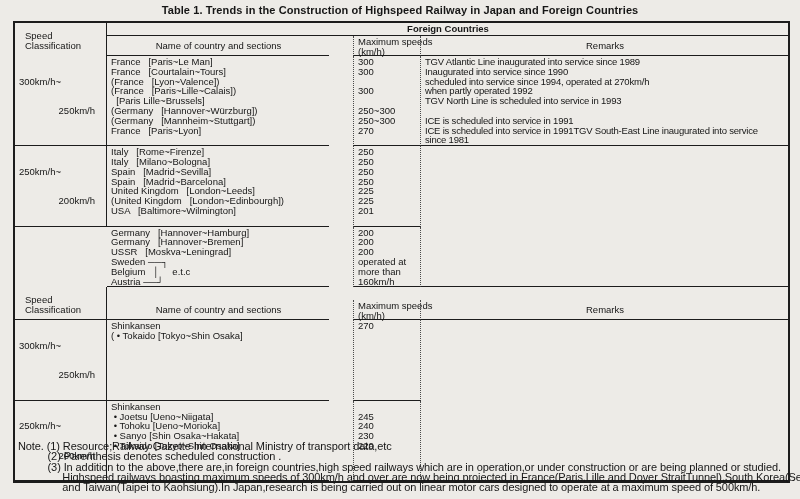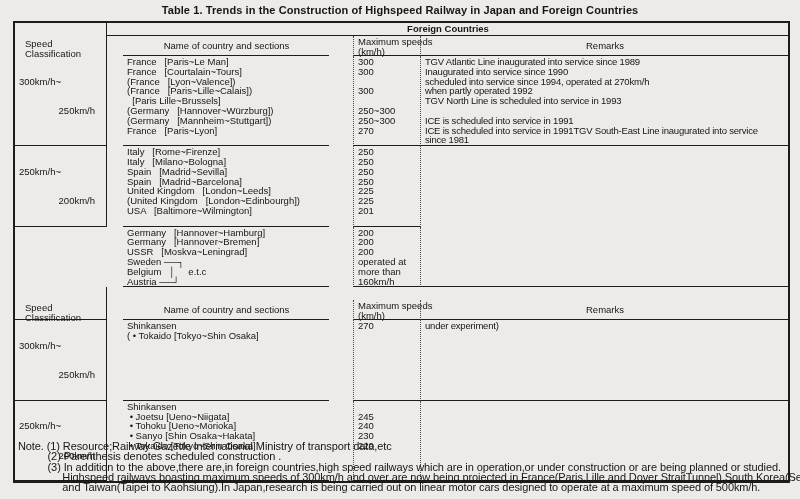--- a/index.html
+++ b/index.html
@@ -15,29 +15,29 @@
   }
   .tbl {
     position:absolute; left:13px; top:21px; width:773px;
     border:2px solid var(--ink);
     display:grid;
     grid-template-columns:92px 222px 92px 1fr;
     grid-template-rows:13px 20px auto auto auto 13px 20px auto auto auto;
     background:transparent;
   }
   .c { white-space:pre; font-size:9.5px; line-height:9.8px; padding:1px 3px 0 4px; }
-  .k1 { grid-column:1; } .k2 { grid-column:2;margin-left:16px; } .k3 { grid-column:3; } .k4 { grid-column:4; }
+  .k1 { grid-column:1; } .k2 { grid-column:2; } .k3 { grid-column:3; } .k4 { grid-column:4; }
   .km { grid-column:2/5; }
   .gr1{grid-row:1}.gr2{grid-row:2}.gr3{grid-row:3}.gr4{grid-row:4}.gr5{grid-row:5}
   .gr6{grid-row:6}.gr7{grid-row:7}.gr8{grid-row:8}.gr9{grid-row:9}
   .grh1{grid-row:1/3} .grh2{grid-row:6/8}
   .bb { border-bottom:1px solid var(--ink); }
   .sr { border-right:1px solid var(--ink); }
   .dot { border-left:1px dotted var(--dot); border-right:1px dotted var(--dot);margin-left:24px; }
-  .hclass { padding:16px 0 0 10px; }
+  .hclass { padding:8px 0 0 10px; }
   .region { text-align:center; line-height:12px; padding-top:0;font-weight:bold; }
   .hname, .hrem { text-align:center; display:flex; align-items:center; justify-content:center; }
   .hspd { padding-top:1px; }
   .clsb { text-align:right; padding-right:8px; }
   .drem { letter-spacing:-0.2px; overflow:hidden; }
   .notes {
     position:absolute; left:18px; top:441px; white-space:pre;
     font-size:11px; line-height:10.3px; letter-spacing:-0.1px;
   }
 </style>
@@ -132,22 +132,20 @@
   <div class="c k4 gr7 bb hrem">Remarks</div>
 
   <div class="c k1 gr8 sr bb">
     <div>300km/h~</div>
     <div class="clsb">250km/h</div>
   </div>
   <div class="c k2 gr8 bb">Shinkansen
 ( • Tokaido [Tokyo~Shin Osaka]</div>
   <div class="c k3 gr8 bb dot">270
 &nbsp;</div>
-  <div class="c k4 gr8 bb drem">under experiment)
-&nbsp;</div>
 
   <div class="c k1 gr9 sr bb">
     <div>250km/h~</div>
     <div class="clsb">200km/h</div>
   </div>
   <div class="c k2 gr9 bb">Shinkansen
  • Joetsu [Ueno~Niigata]
  • Tohoku [Ueno~Morioka]
  • Sanyo [Shin Osaka~Hakata]
  • Tokaido [Tokyo~Shin Osaka]</div>

